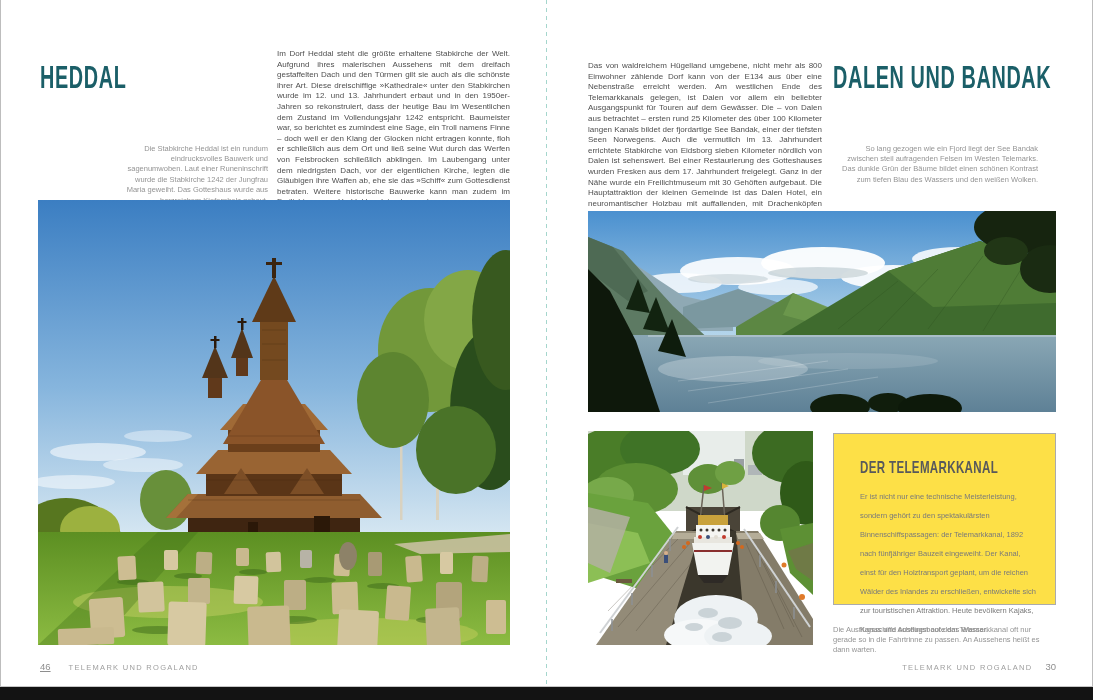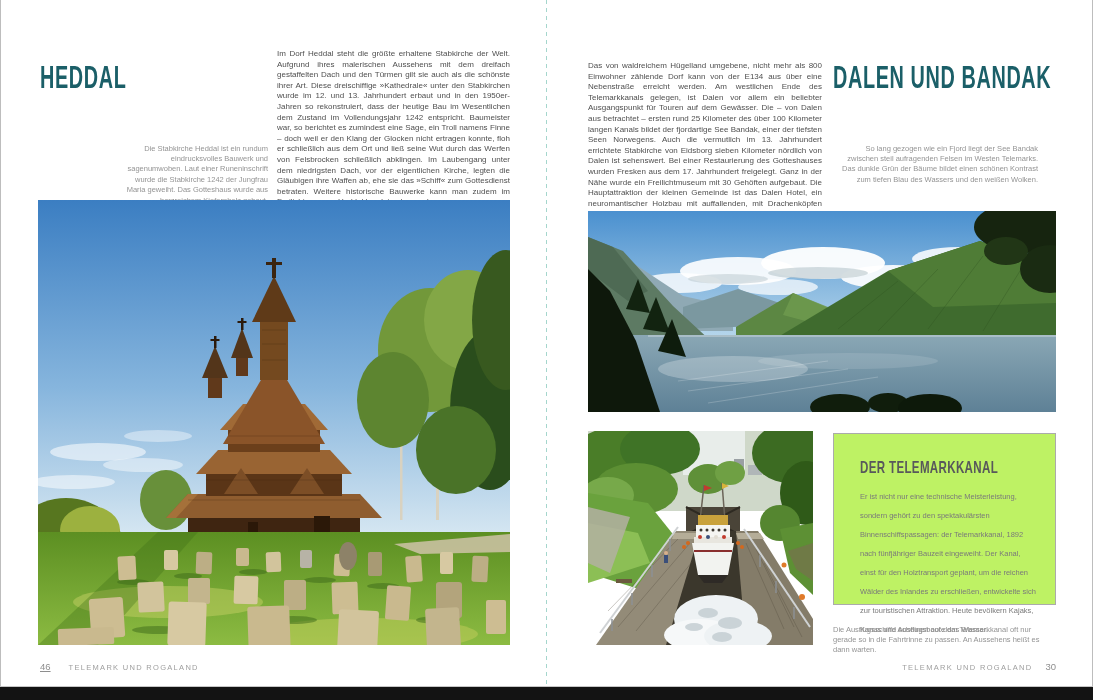--- a/index.html
+++ b/index.html
@@ -50,21 +50,21 @@
 
   
   .photo{display:block;}
   #heddal-photo{left:38px;top:200px;width:472px;height:445px;}
   #fjord-photo{left:588px;top:211px;width:468px;height:201px;}
   #canal-photo{left:588px;top:431px;width:225px;height:214px;}
 
   
   #infobox{
     left:833px;top:433px;width:223px;height:172px;box-sizing:border-box;
-    border:1px solid #ababab;background:#bef264;padding:25px 19px 0 26px;
+    border:1px solid #ababab;background:#fde047;padding:25px 19px 0 26px;
   }
   #infobox-title{
     color:var(--heading-gray);font-weight:700;font-size:17px;line-height:1;
     letter-spacing:.5px;white-space:nowrap;
     transform:scaleX(0.68);transform-origin:left top;
   }
   #infobox-body{
     margin-top:11px;font-size:7.5px;line-height:19px;color:#7a7a7a;text-align:left;
   }
 

